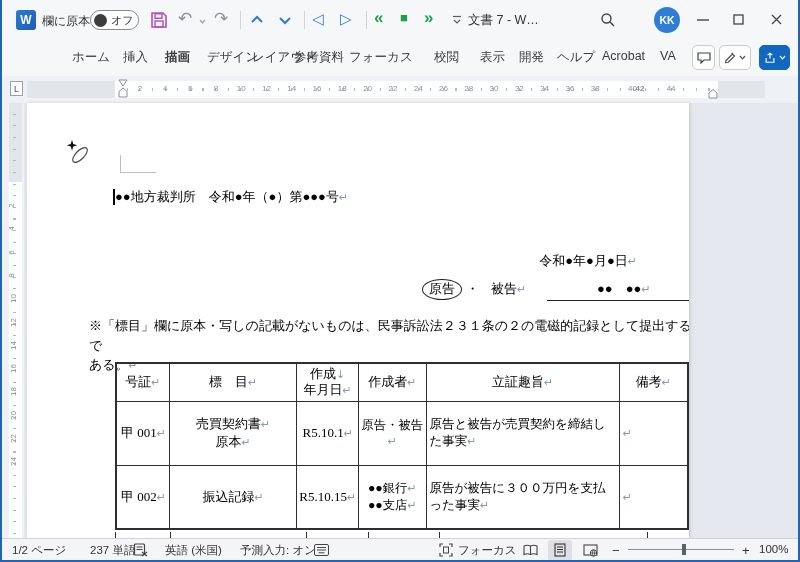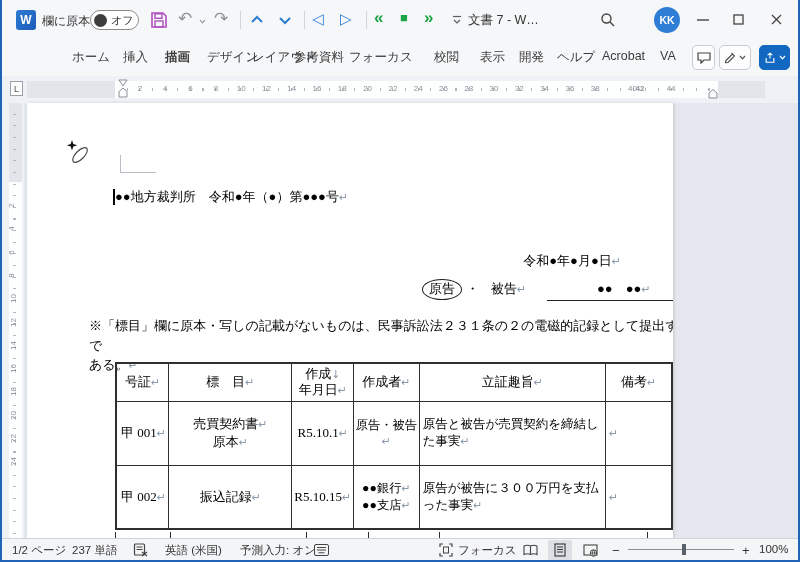--- a/index.html
+++ b/index.html
@@ -38,21 +38,21 @@
     background:repeating-linear-gradient(90deg,transparent 0 11.6px,#b3b8bf 11.6px 12.65px);}
   .hnum{position:absolute;top:3px;font-size:8px;color:#8a8f96;transform:translateX(-50%);}
   
   .docarea{position:absolute;left:0;top:103px;width:100%;height:435px;background:#e4e8ee;}
   .vruler{position:absolute;left:0;top:0;width:22px;height:435px;background:#eef1f5;}
   .vband{position:absolute;left:7px;top:0;width:13px;height:435px;background:#fdfefe;}
   .vband .vmargin{position:absolute;left:0;top:0;width:13px;height:79px;background:#e2e6eb;}
   .vticks{position:absolute;left:4px;top:0;width:3px;height:435px;
     background:repeating-linear-gradient(180deg,transparent 0 10.6px,#b3b8bf 10.6px 11.65px);}
   .vnum{position:absolute;left:0px;font-size:8px;color:#8a8f96;transform:rotate(-90deg);}
-  .page{position:absolute;left:25px;top:0;width:646px;height:435px;background:#fff;box-shadow:1px 0 3px rgba(0,0,0,.15);overflow:hidden;}
+  .page{position:absolute;left:25px;top:0;width:646px;height:435px;background:#fff;box-shadow:1px 0 3px rgba(0,0,0,.15);overflow:hidden;padding-left:16px;}
   .doctext{font-family:"Liberation Serif","DejaVu Serif",serif;color:#000;}
   .pilcrow{color:#8b99ad;font-size:11px;font-family:"DejaVu Sans",sans-serif;}
   .cropline{position:absolute;background:#b9bec6;}
   .cursor{position:absolute;width:1.5px;height:16px;background:#000;animation:blink 1s steps(1) infinite;}
   @keyframes blink{50%{opacity:0;}}
   .ellipse{display:inline-block;border:1.3px solid #222;border-radius:50%;padding:0px 6px 1px 6px;}
   
   table.ev{border-collapse:collapse;table-layout:fixed;position:absolute;left:88px;top:259px;
     font-family:"Liberation Serif","DejaVu Serif",serif;font-size:13px;color:#000;}
   table.ev{border:2px solid #2f2f2f;}
@@ -304,21 +304,21 @@
       <div class="rowline" style="left:693px;top:429px;height:6px"></div>
 
       <span class="abs pilcrow" style="left:696px;top:260px">↵</span>
       <span class="abs pilcrow" style="left:696px;top:300px">↵</span>
       <span class="abs pilcrow" style="left:696px;top:365px">↵</span>
     </div>
   </div>
 
   <div class="statusbar">
     <span class="sb-item" style="left:10px">1/2 ページ</span>
-    <span class="sb-item" style="left:70px">237 単語</span>
+    <span class="sb-item" style="left:88px">237 単語</span>
     <svg class="abs" style="left:131px;top:4px" width="15" height="14" viewBox="0 0 15 14">
       <rect x="1.5" y="1" width="10" height="11" rx="1" fill="none" stroke="#444" stroke-width="1.2"></rect>
       <line x1="3.5" y1="4" x2="9.5" y2="4" stroke="#444" stroke-width="1"></line>
       <line x1="3.5" y1="6.5" x2="9.5" y2="6.5" stroke="#444" stroke-width="1"></line>
       <path d="M9 9 L14 13 M14 9 L9 13" stroke="#444" stroke-width="1.2"></path>
     </svg>
     <span class="sb-item" style="left:163px">英語 (米国)</span>
     <span class="sb-item" style="left:238px">予測入力: オン</span>
     <svg class="abs" style="left:312px;top:5px" width="15" height="12" viewBox="0 0 15 12">
       <rect x="0.5" y="0.5" width="14" height="11" rx="1.5" fill="none" stroke="#444" stroke-width="1"></rect>

